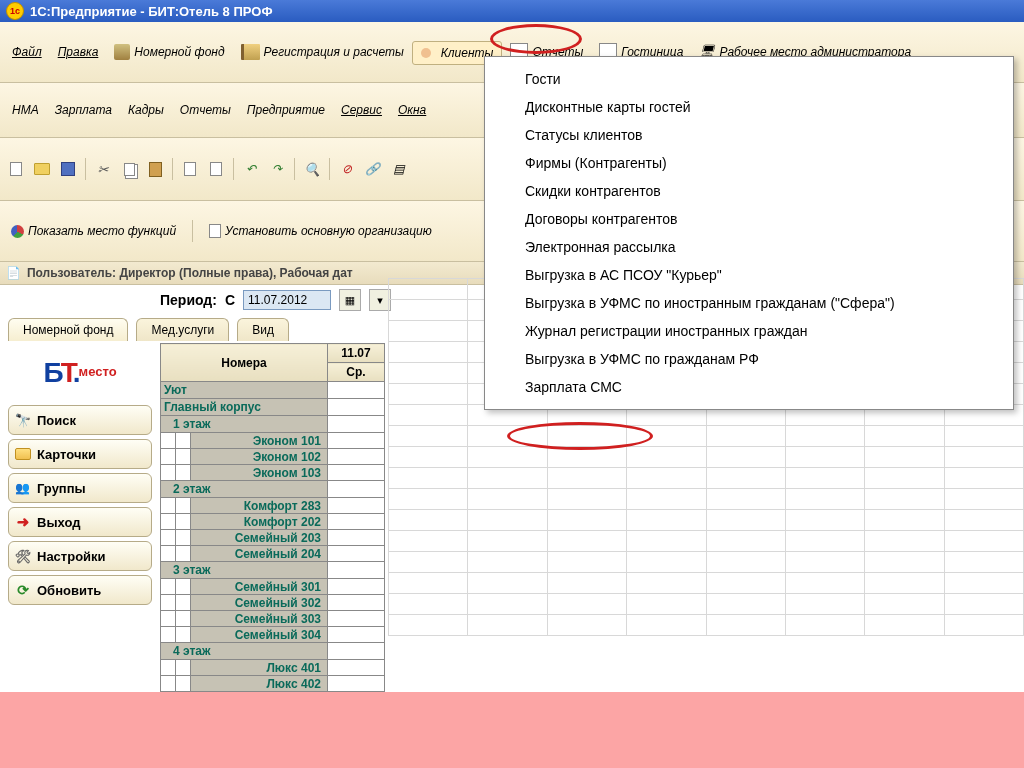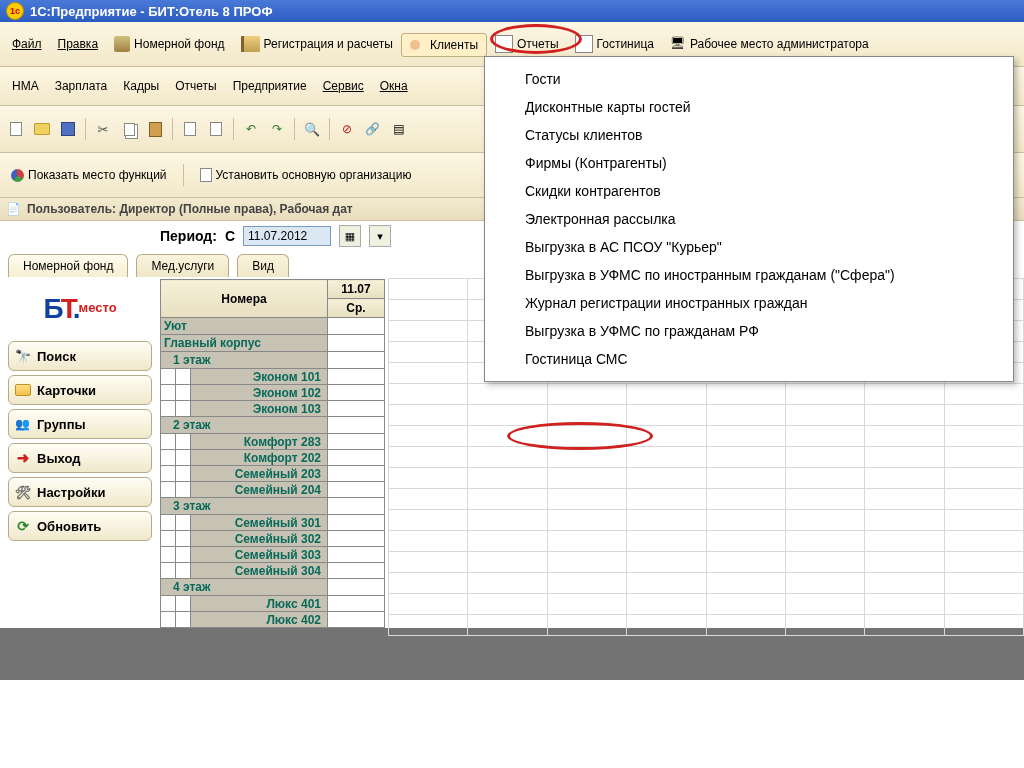--- a/index.html
+++ b/index.html
@@ -1,23 +1,23 @@
 <!DOCTYPE html>
 <html><head>
 <meta charset="utf-8">
 <style>
 html,body{margin:0;padding:0;font-family:Tahoma,Arial,sans-serif;font-size:12px;background:#fff;color:#000;}
-.app{width:1024px;height:680px;position:relative;overflow:hidden;background:#737373;}
+.app{width:1024px;height:768px;position:relative;overflow:hidden;background:#fca5a5;}
 
 
 .titlebar{height:22px;background:linear-gradient(#4a7ad8,#2a5cc0);color:#fff;display:flex;align-items:center;padding-left:6px;font-size:13px;font-weight:bold;}
 .titlebar .ticon{width:16px;height:16px;background:#ffcc00;border-radius:50%;border:1px solid #c09000;display:flex;align-items:center;justify-content:center;color:#c00;font-size:9px;font-weight:bold;margin-right:6px;}
 
 
-.bar{background:linear-gradient(#fdf6e3,#f2e8c9);border-bottom:1px solid #c9bfa0;display:flex;align-items:center;height:28px;padding:8px 4px;}
+.bar{background:linear-gradient(#fdf6e3,#f2e8c9);border-bottom:1px solid #c9bfa0;display:flex;align-items:center;height:28px;padding:16px 4px;font-style:italic;}
 
 
 .menu1{height:28px;}
 .menu1 .mitem{display:flex;align-items:center;padding:0 8px;height:100%;color:#000;cursor:pointer;white-space:nowrap;}
 .menu1 .mitem .mic{width:16px;height:16px;margin-right:4px;display:inline-block;}
 .underline{text-decoration:underline;}
 
 
 .menu2{height:22px;}
 .menu2 .mitem{padding:0 8px;height:100%;display:flex;align-items:center;cursor:pointer;}
@@ -596,35 +596,38 @@
     <div class="ditem">
         <span>Статусы клиентов</span>
       </div>
     <div class="ditem">
         <span>Фирмы (Контрагенты)</span>
       </div>
     <div class="ditem">
         <span>Скидки контрагентов</span>
       </div>
     <div class="ditem">
+        <span>Договоры контрагентов</span>
+      </div>
+    <div class="ditem">
         <span>Электронная рассылка</span>
       </div>
     <div class="ditem">
         <span>Выгрузка в АС ПСОУ "Курьер"</span>
       </div>
     <div class="ditem">
         <span>Выгрузка в УФМС по иностранным гражданам ("Сфера")</span>
       </div>
     <div class="ditem">
         <span>Журнал регистрации иностранных граждан</span>
       </div>
     <div class="ditem">
         <span>Выгрузка в УФМС по гражданам РФ</span>
       </div>
     <div class="ditem">
-        <span>Гостиница СМС</span>
+        <span>Зарплата СМС</span>
       </div>
   </div>
 
   <div class="callout" style="left:490px;top:24px;width:86px;height:24px;"></div>
   <div class="callout" style="left:507px;top:422px;width:140px;height:22px;"></div>
 
 </div>
 
 </body></html>

